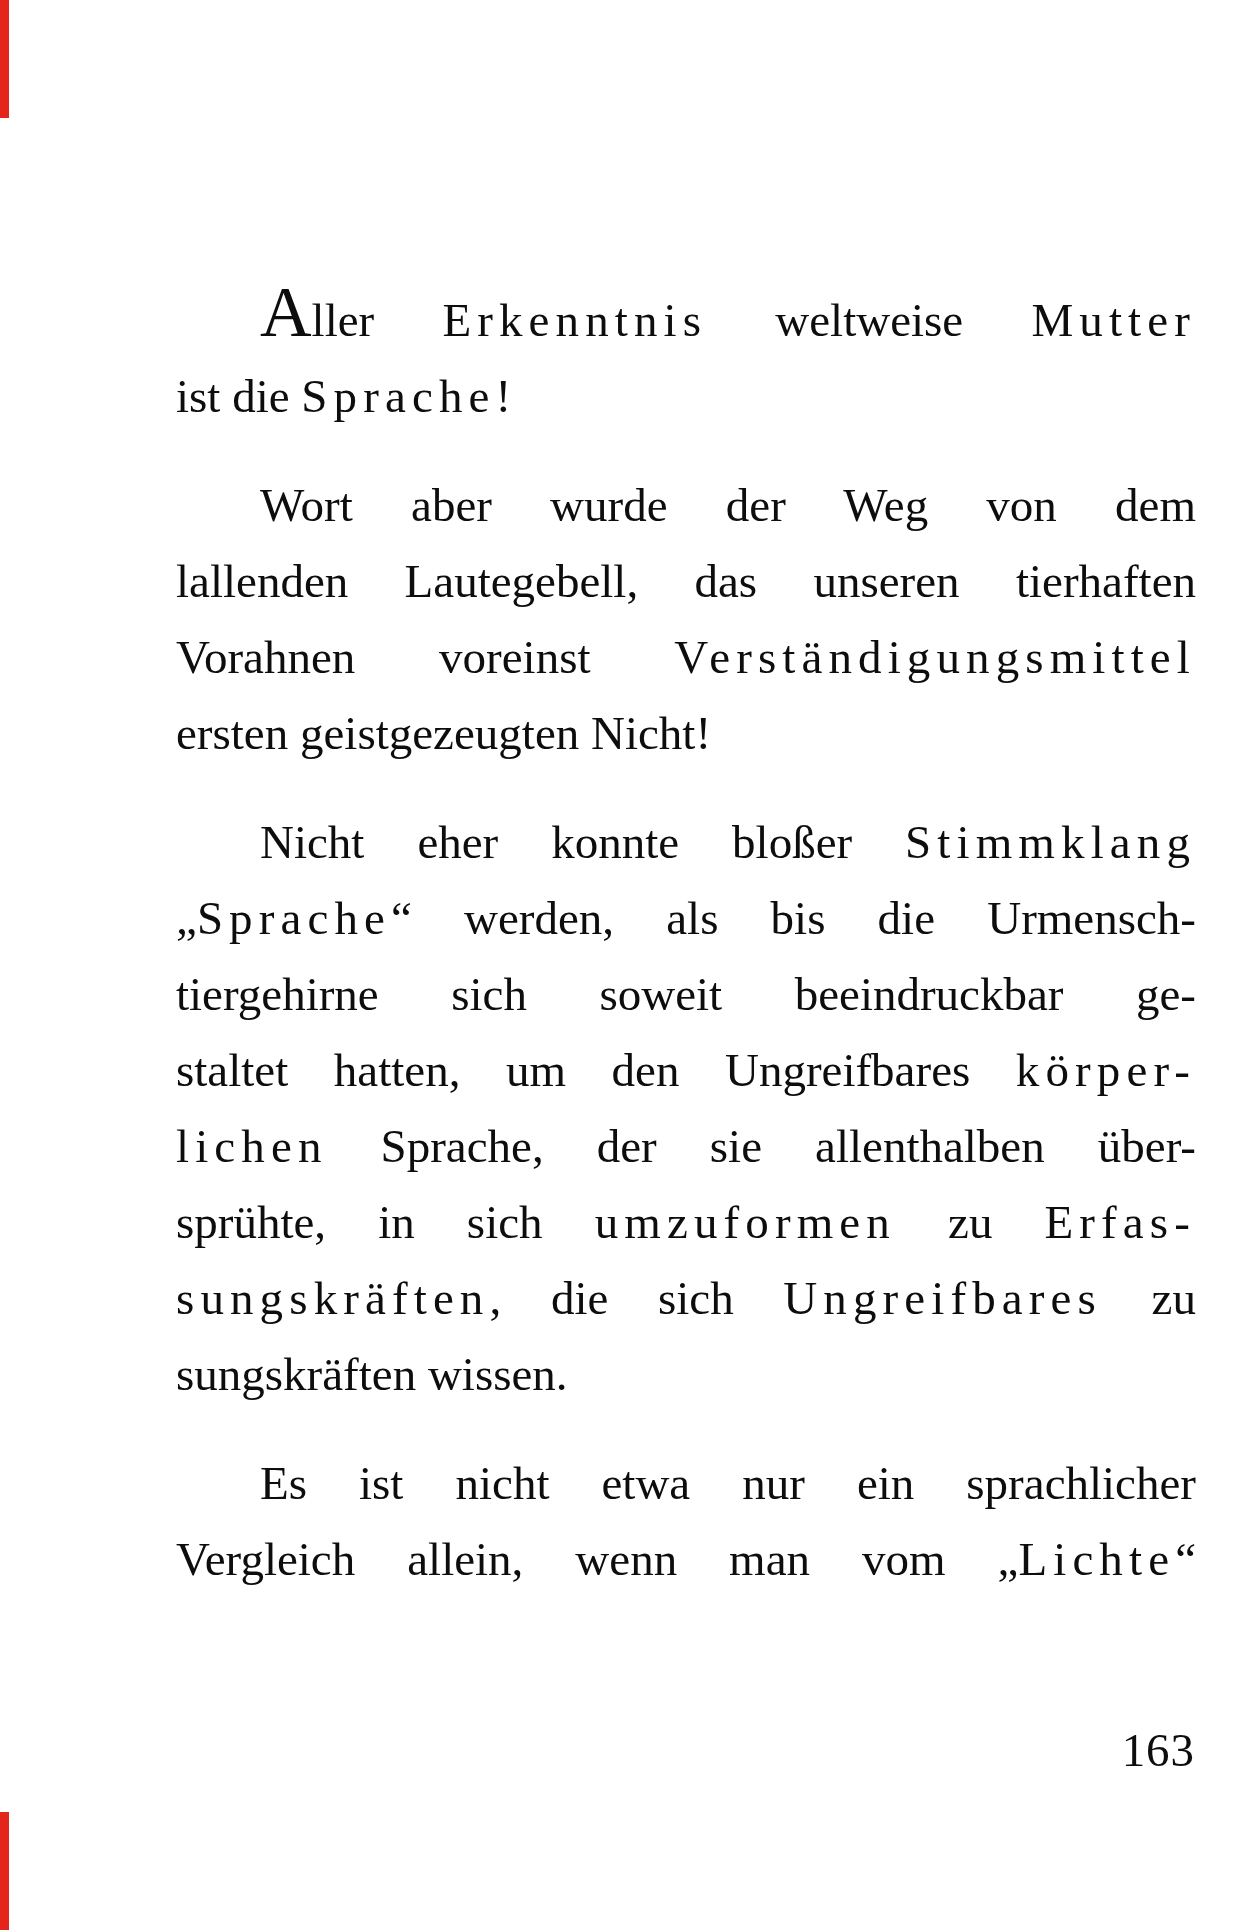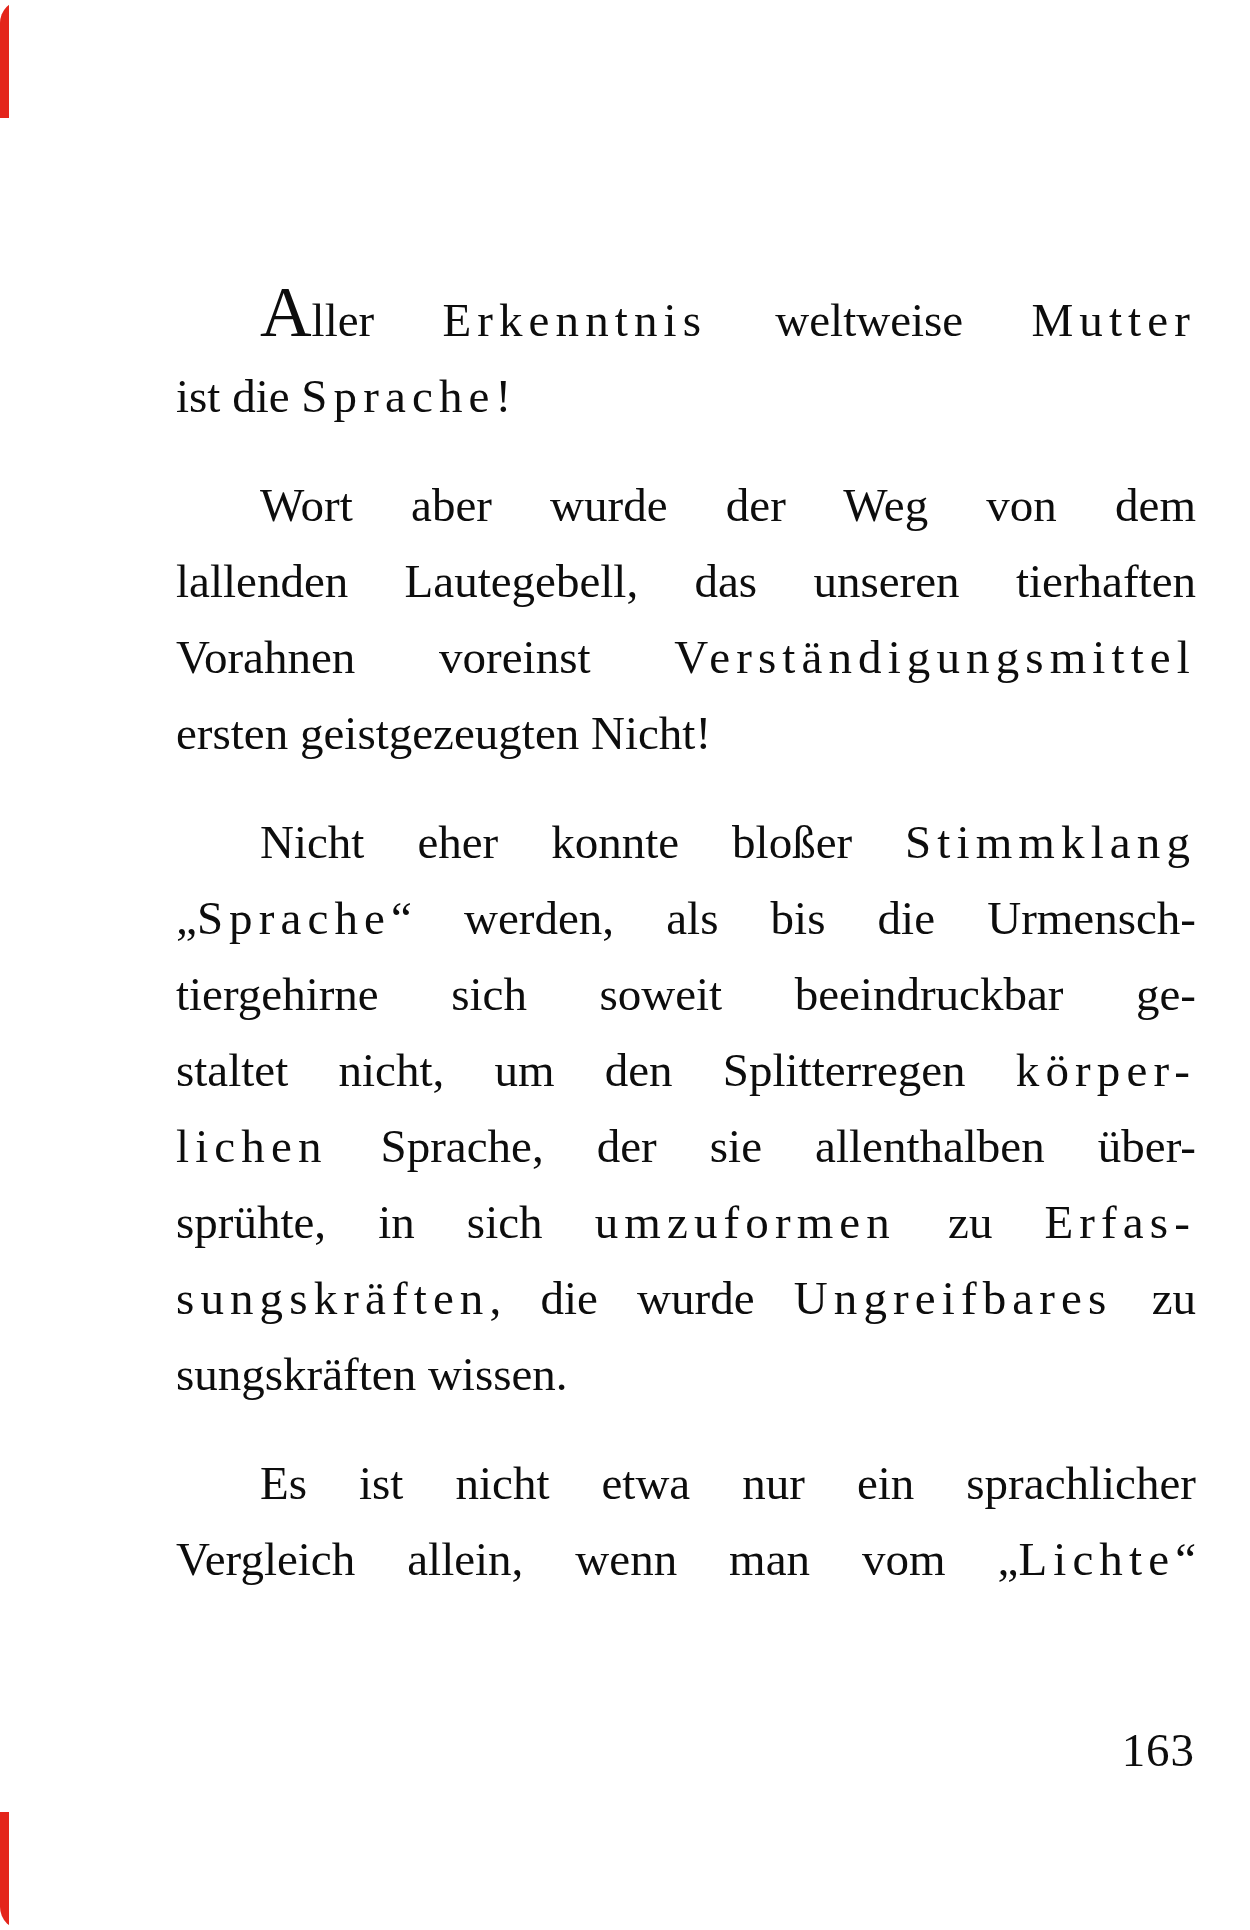--- a/index.html
+++ b/index.html
@@ -9,21 +9,20 @@
     background: #ffffff;
   }
   .page {
     position: relative;
     width: 1250px;
     height: 1930px;
     background: #ffffff;
     overflow: hidden;
     font-family: "Liberation Serif", "DejaVu Serif", serif;
     color: #0d0d0d;
-    border-radius: 23px;
   }
   .text-block {
     position: absolute;
     left: 176px;
     top: 276px;
     width: 1020px;
     font-size: 47px;
     line-height: 76px;
     -webkit-font-smoothing: antialiased;
   }
@@ -78,24 +77,24 @@
       <div class="paragraph">
         <div class="line indent"><span>Wort aber wurde der Weg von dem</span></div>
         <div class="line"><span>lallenden Lautegebell, das unseren tierhaften</span></div>
         <div class="line"><span>Vorahnen voreinst </span><span class="sp">Verständigungsmittel</span></div>
         <div class="line last"><span>ersten geistgezeugten Nicht!</span></div>
       </div>
       <div class="paragraph">
         <div class="line indent"><span>Nicht eher konnte bloßer </span><span class="sp">Stimmklang</span></div>
         <div class="line"><span>„</span><span class="sp">Sprache</span><span>“ werden, als bis die Urmensch-</span></div>
         <div class="line"><span>tiergehirne sich soweit beeindruckbar ge-</span></div>
-        <div class="line"><span>staltet nicht, um den Splitterregen </span><span class="sp">körper-</span></div>
+        <div class="line"><span>staltet hatten, um den Ungreifbares </span><span class="sp">körper-</span></div>
         <div class="line"><span class="sp">lichen</span><span> Sprache, der sie allenthalben über-</span></div>
         <div class="line"><span>sprühte, in sich </span><span class="sp">umzuformen</span><span> zu </span><span class="sp">Erfas-</span></div>
-        <div class="line"><span class="sp">sungskräften</span><span>, die wurde </span><span class="sp">Ungreifbares</span><span> zu</span></div>
+        <div class="line"><span class="sp">sungskräften</span><span>, die sich </span><span class="sp">Ungreifbares</span><span> zu</span></div>
         <div class="line last"><span>sungskräften wissen.</span></div>
       </div>
       <div class="paragraph">
         <div class="line indent"><span>Es ist nicht etwa nur ein sprachlicher</span></div>
         <div class="line"><span>Vergleich allein, wenn man vom „</span><span class="sp">Lichte</span><span>“</span></div>
       </div>
     </div>
   <div class="page-number">163</div>
 </div>
 

